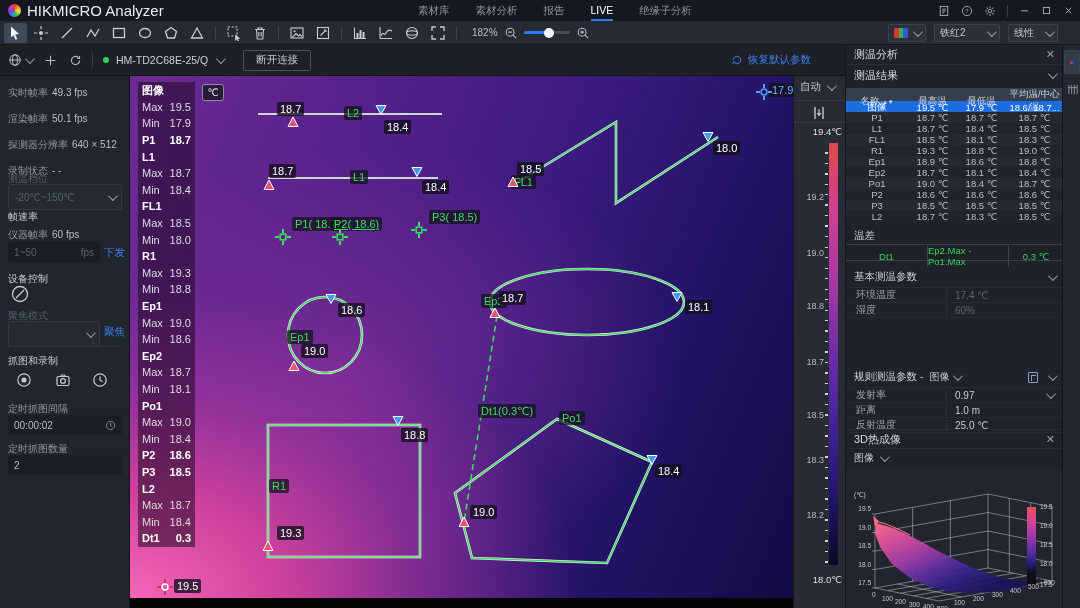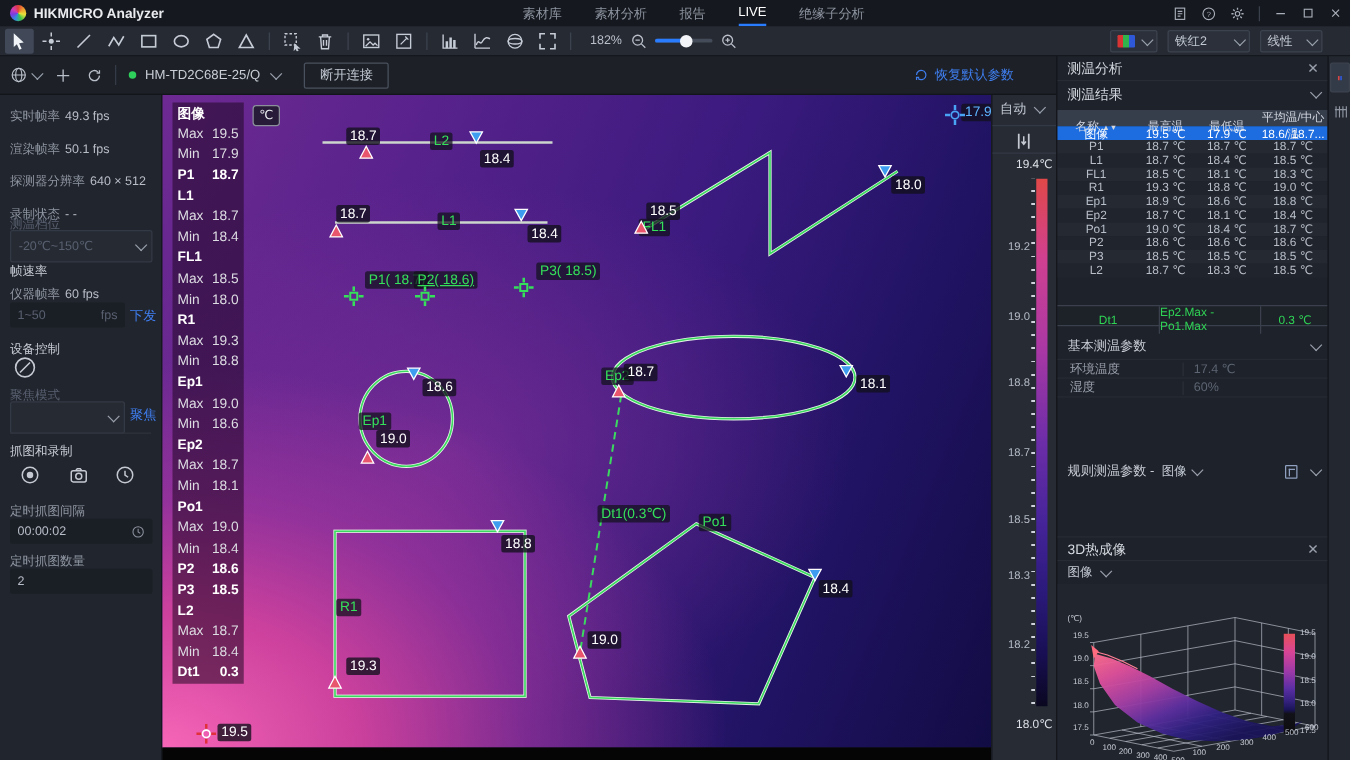--- a/index.html
+++ b/index.html
@@ -5,21 +5,21 @@
 *{margin:0;padding:0;box-sizing:border-box}
 body{background:#000}
 #app{position:relative;width:1080px;height:608px;overflow:hidden;background:#14171d;
   font-family:"Liberation Sans","DejaVu Sans",sans-serif;color:#c3c9d3;font-size:11px}
 .abs{position:absolute}
 svg{display:block}
 
 .titlebar{position:absolute;left:0;top:0;width:1080px;height:21px;background:#15181e;display:flex;align-items:center}
 .logo{width:13px;height:13px;border-radius:50%;margin:0 6px 0 8px;
   background:conic-gradient(#e03c3c,#f09a2e,#e8e23c,#3cc44c,#2f8fe0,#7a3ce0,#d23cb4,#e03c3c)}
-.apptitle{font-size:11px;font-weight:bold;color:#e9ebef}
+.apptitle{font-size:15px;font-weight:normal;color:#e9ebef}
 .tabs{position:absolute;left:418px;top:0;height:21px;display:flex;gap:26px;align-items:center}
 .tab{font-size:10.5px;color:#8d94a0;height:21px;display:flex;align-items:center;cursor:default}
 .tab.active{color:#fff;border-bottom:2px solid #2a7cff}
 .winicons{position:absolute;right:6px;top:0;height:21px;display:flex;align-items:center;gap:11px}
 .wi{color:#aab0bb;display:flex;align-items:center}
 .wsep{width:1px;height:12px;background:#3a404c}
 
 .toolbar{position:absolute;left:0;top:21px;width:1080px;height:24px;background:#262a33;border-bottom:1px solid #14171d;display:flex;align-items:center;padding-left:2px}
 .tool{width:23px;height:20px;display:flex;align-items:center;justify-content:center;border-radius:2px;margin:0 1.5px}
 .tool.active{background:#414959}
@@ -770,20 +770,21 @@
           <div>18.5 ℃</div>
           <div>18.5 ℃</div>
         </div>
         <div class="rtr">
           <div>L2</div>
           <div>18.7 ℃</div>
           <div>18.3 ℃</div>
           <div>18.5 ℃</div>
         </div>
       </div>
+    <div class="sectitle" style="top:183px">温差</div>
     <div class="deltarow" style="top:199px">
       <div>Dt1</div>
       <div>Ep2.Max - Po1.Max</div>
       <div>0.3 ℃</div>
     </div>
     <div class="sectitle" style="top:224px">
       <span>基本测温参数</span>
         <span class="chev" style="margin-left:auto"></span>
     </div>
     <div class="prows" id="basic-params" style="top:242px">
@@ -798,20 +799,34 @@
       </div>
     <div class="sectitle" style="top:324px">
       <span>规则测温参数 -</span>
       <span class="minisel" style="margin-left:6px">
           <span>图像</span>
           <span class="chev"></span>
         </span>
       <span class="doc-ico" style="margin-left:auto"></span>
       <span class="chev" style="margin-left:10px"></span>
     </div>
+    <div class="prows" id="rule-params" style="top:342px">
+        <div class="prow">
+          <span class="pl">发射率</span>
+          <span class="pv">0.97<span class="chev" style="margin-left:auto;margin-right:10px"></span></span>
+        </div>
+        <div class="prow">
+          <span class="pl">距离</span>
+          <span class="pv">1.0 m</span>
+        </div>
+        <div class="prow">
+          <span class="pl">反射温度</span>
+          <span class="pv">25.0 ℃</span>
+        </div>
+      </div>
     <div class="phdr" style="top:384px;border-top:1px solid #272c35">
       <span>3D热成像</span>
       <span class="x">✕</span>
     </div>
     <div style="position:absolute;left:8px;top:406px;display:flex;align-items:center;gap:6px">
       <span style="font-size:10px">图像</span>
         <span class="chev"></span>
     </div>
     <div class="chart3d" style="top:422px;height:141px">
       <svg id="surf3d" width="217" height="141" viewBox="0 0 217 141">

